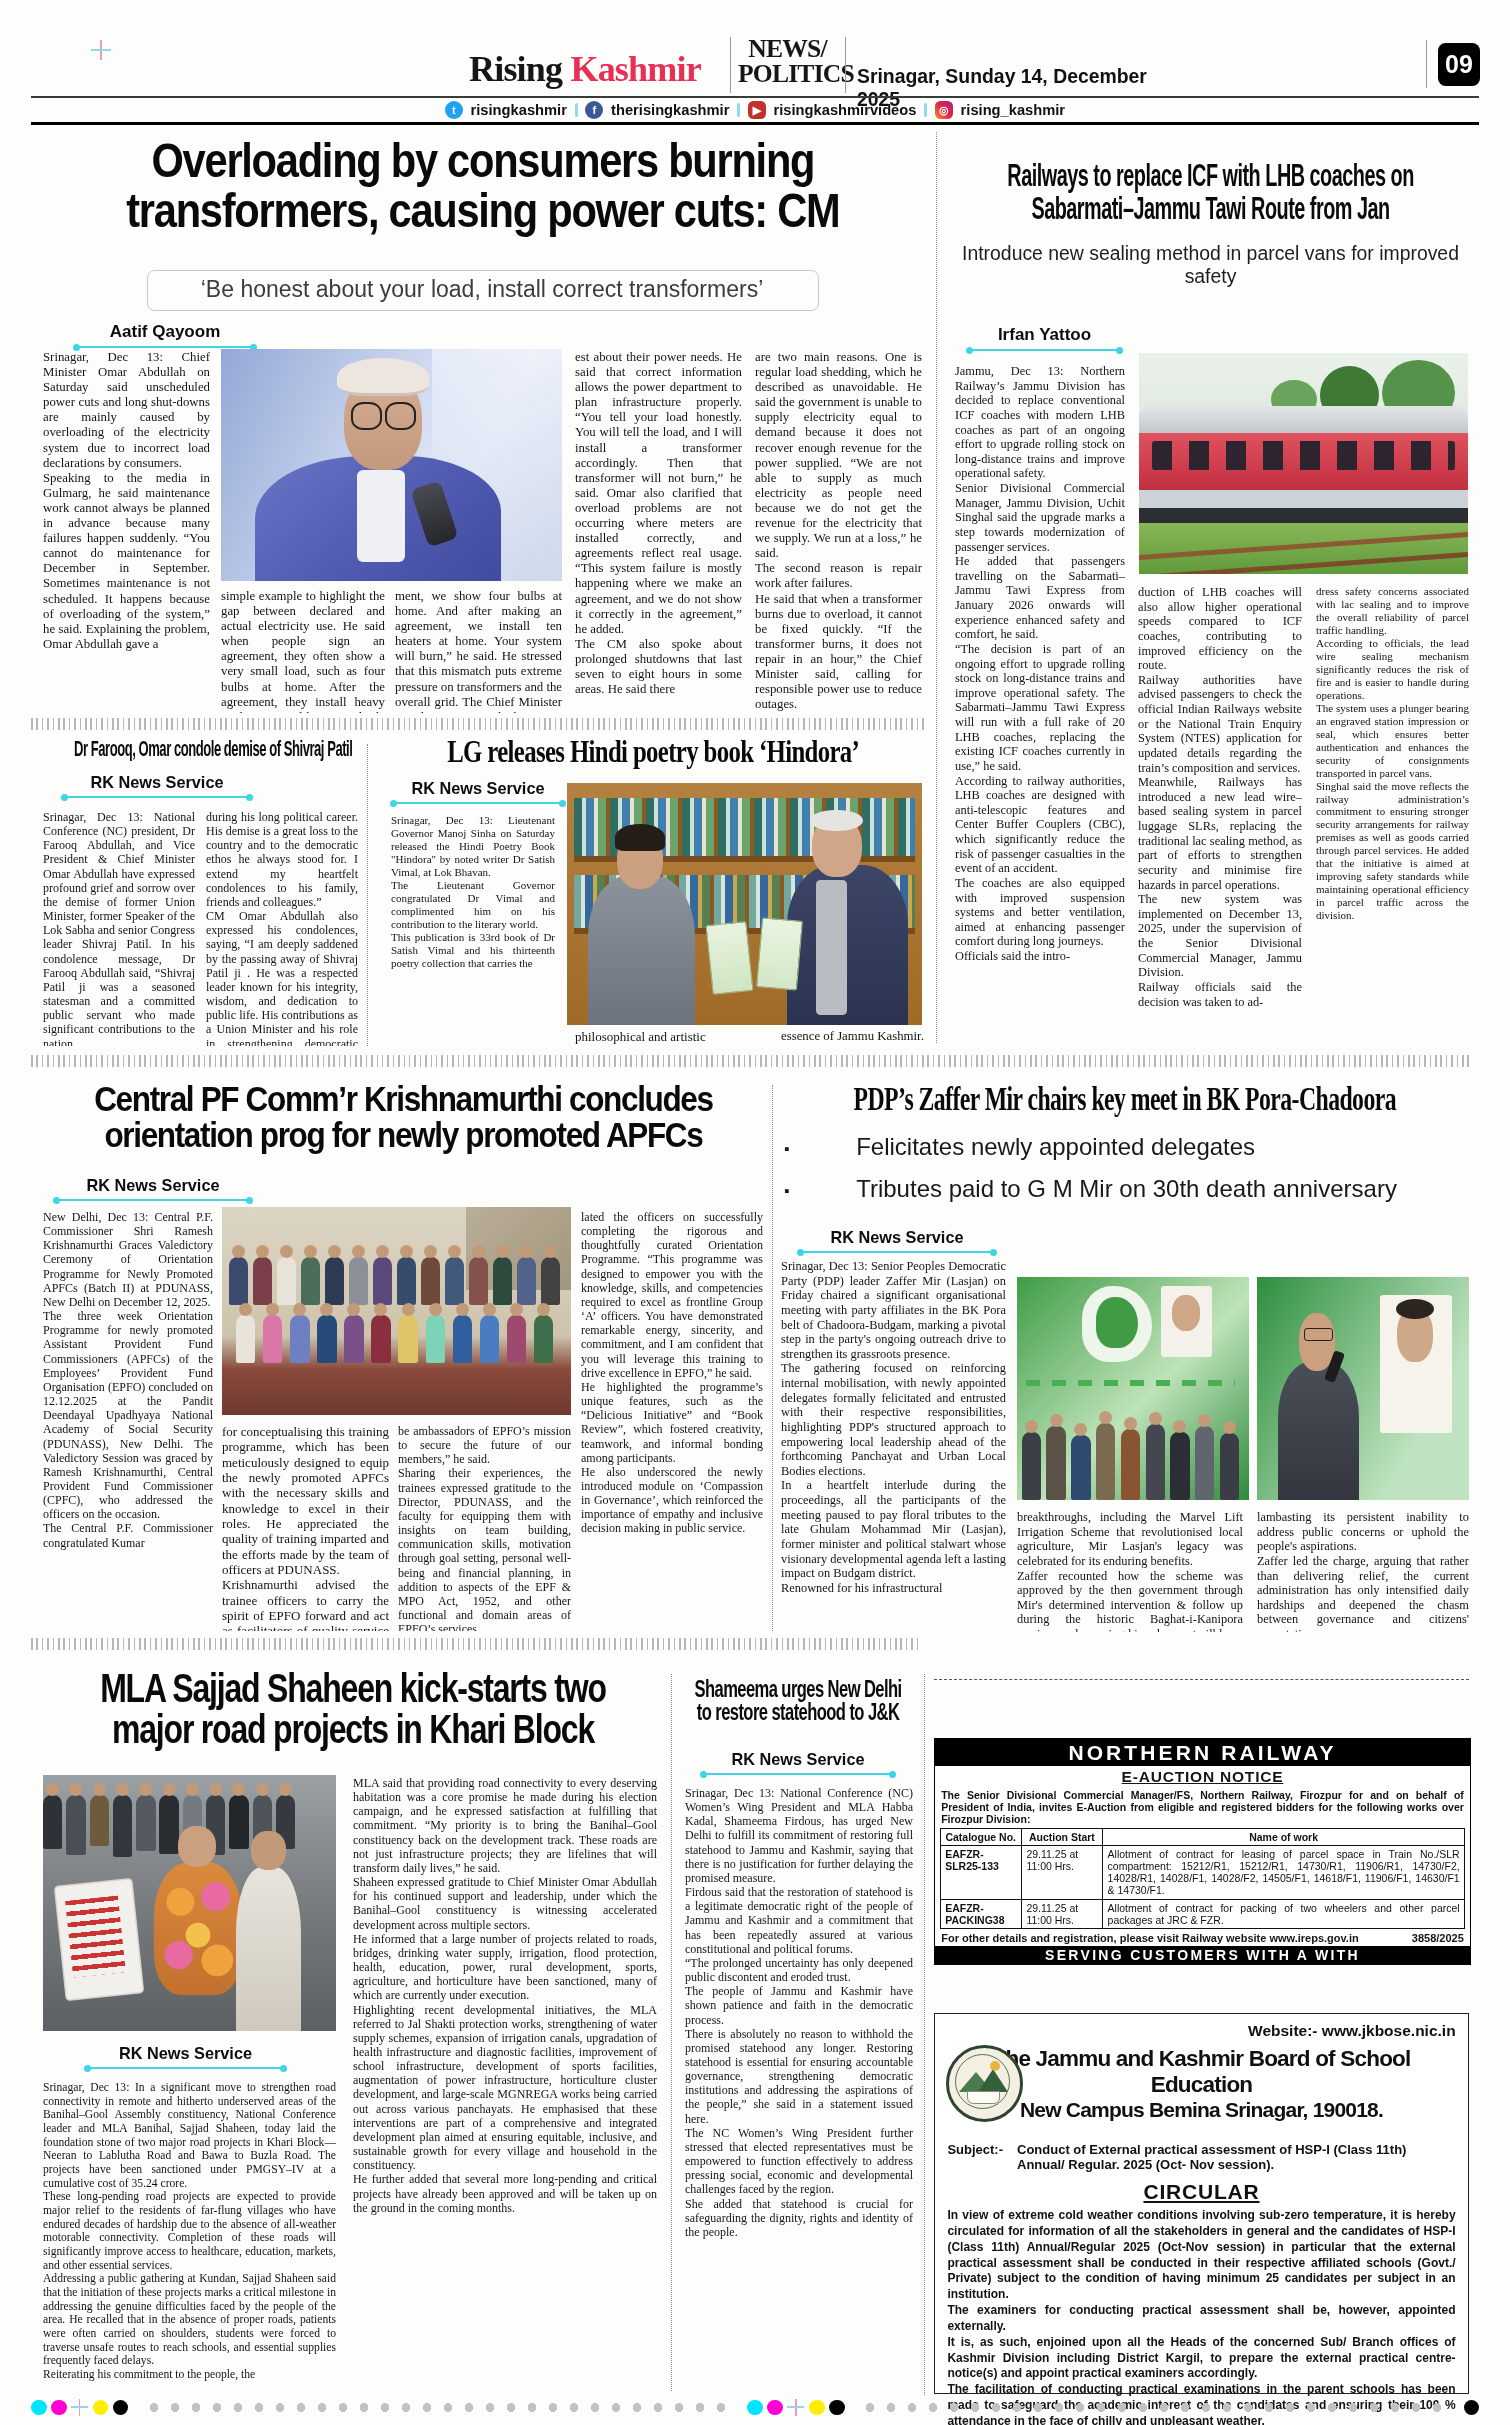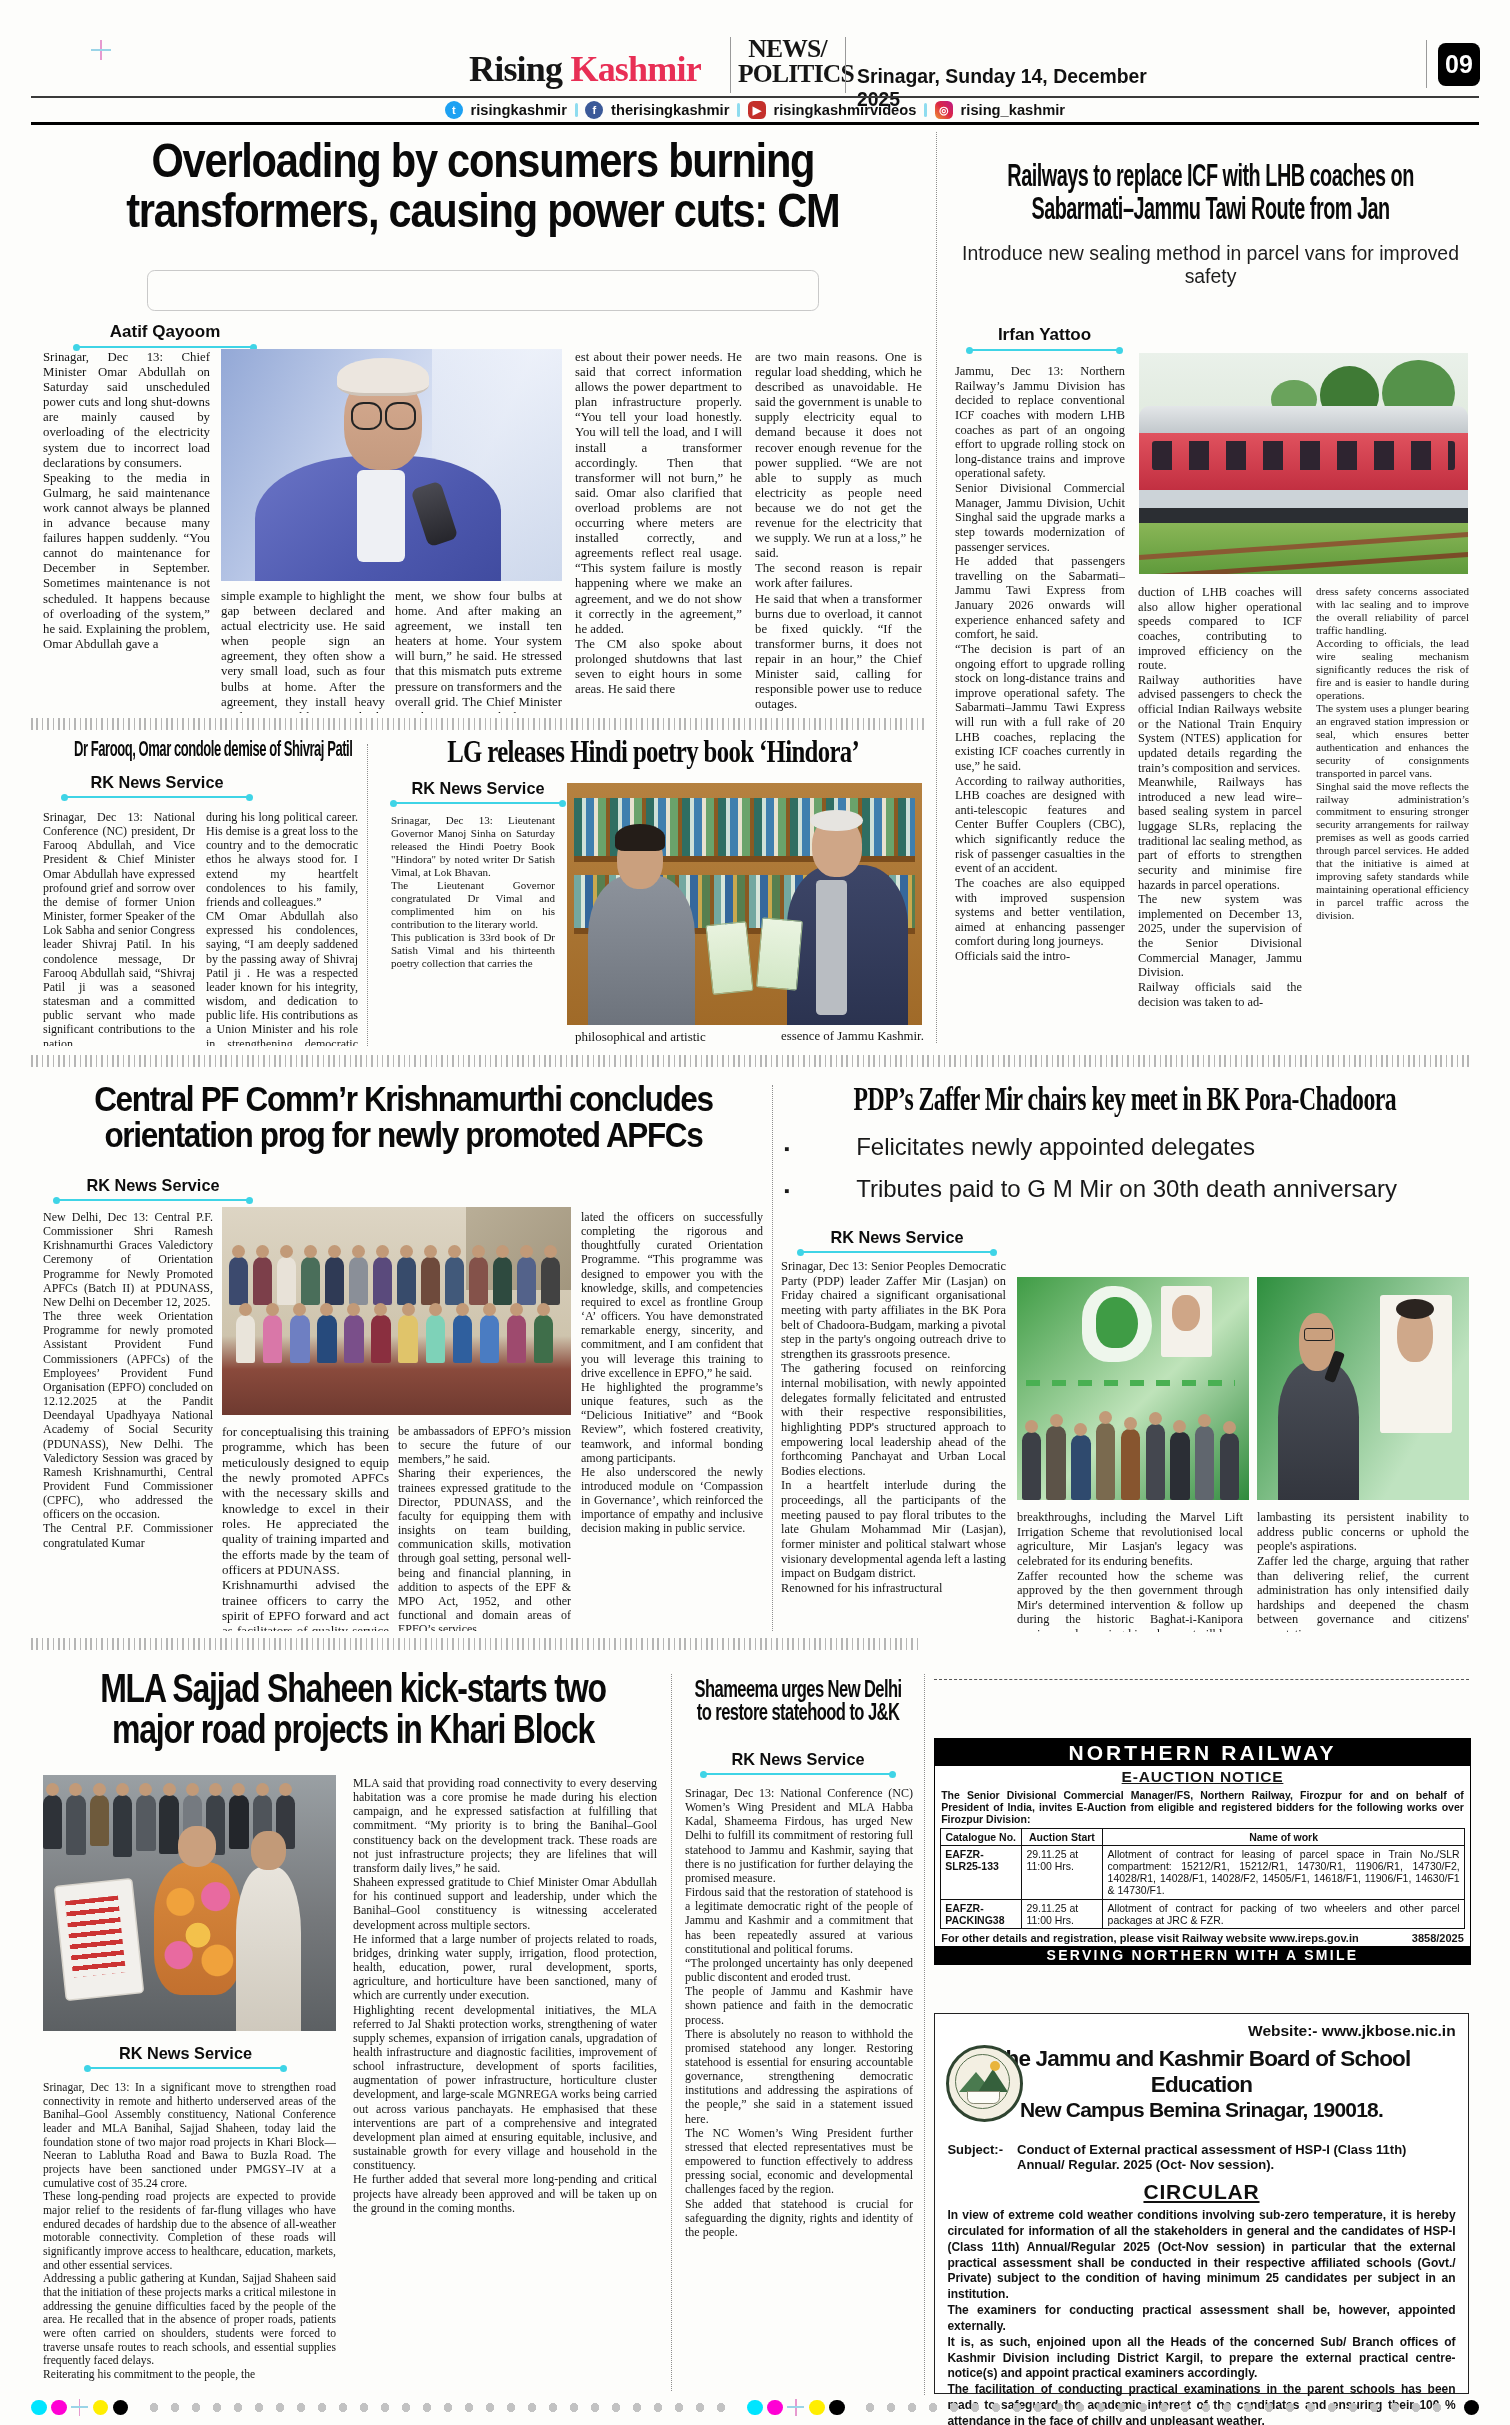--- a/index.html
+++ b/index.html
@@ -85,20 +85,21 @@
       <span class="ssep"></span>
       <span class="sicon" style="background:linear-gradient(45deg,#f09433,#dc2743,#bc1888);border-radius:5.4px;">◎</span>
       <span>rising_kashmir</span>
     </div>
   </div>
   <div class="abs" style="left:31px;top:122px;width:1448px;height:3.1px;background:#000;"></div>
 
   <div class="abs hl" style="left:43px;top:136px;width:1035px;font-size:49px;transform:scaleX(.85);"><span>Overloading by consumers burning
 transformers, causing power cuts: CM</span></div>
   <div class="abs" style="left:147px;top:270px;width:670px;height:39px;border:0.8px solid #c9c9c9;border-radius:7.7px;"></div>
+  <div class="abs sub" style="left:147px;top:276px;width:670px;font-size:23px;font-weight:500;">‘Be honest about your load, install correct transformers’</div>
   <div class="abs by" style="left:74px;top:322px;width:182px;">
     <span>Aatif Qayoom</span><div class="byrule"></div>
   </div>
 
   <div class="abs bc" style="left:43px;top:350px;width:167px;height:363px;font-size:12.8px;">Srinagar, Dec 13: Chief Minister Omar Abdullah on Saturday said unscheduled power cuts and long shut-downs are mainly caused by overloading of the electricity system due to incorrect load declarations by consumers.
 Speaking to the media in Gulmarg, he said maintenance work cannot always be planned in advance because many failures happen suddenly. “You cannot do maintenance for December in September. Sometimes maintenance is not scheduled. It happens because of overloading of the system,” he said. Explaining the problem, Omar Abdullah gave a</div>
 
   <div class="photo" style="left:221px;top:349px;width:341px;height:232px;background:linear-gradient(115deg,#93a8d6 0%,#c6d2ec 40%,#e9eef9 70%,#c9d5ea 100%);">
     <div class="abs" style="left:62%;top:0;width:38%;height:100%;background:linear-gradient(#eef2fa,#cfd9ec);opacity:.7;"></div>
     <div class="abs" style="left:10%;top:46%;width:72%;height:60%;background:linear-gradient(140deg,#6a74c6,#4d58ae 60%,#3f4a9e);border-radius:45% 40% 0 0;"></div>
@@ -378,21 +379,21 @@
         <td style="font-weight:700;">EAFZR-PACKING38</td>
         <td>29.11.25 at 11:00 Hrs.</td>
         <td style="text-align:justify;">Allotment of contract for packing of two wheelers and other parcel packages at JRC &amp; FZR.</td>
       </tr>
     </tbody>
       </table>
     <div style="display:flex;align-items:center;padding:2.3px 6.2px;">
       <div style="flex:1;font-family:'Liberation Sans',sans-serif;font-weight:700;font-size:11px;">For other details and registration, please visit Railway website www.ireps.gov.in</div>
       <div style="font-family:'Liberation Sans',sans-serif;font-weight:700;font-size:11px;">3858/2025</div>
     </div>
-    <div class="bar" style="font-size:14px;letter-spacing:2.3px;padding:0.8px 0;">SERVING NORTHERN WITH A SMILE</div>
+    <div class="bar" style="font-size:14px;letter-spacing:2.3px;padding:0.8px 0;">SERVING CUSTOMERS WITH A WITH</div>
   </div>
 
   <div class="abs" id="jkb" style="left:934px;top:2013px;width:535px;height:381px;padding:7.7px 12.4px;box-sizing:border-box;">
     <div style="text-align:right;font-weight:700;font-size:15.5px;">Website:- www.jkbose.nic.in</div>
     <div class="abs" style="left:11px;top:31px;width:71px;height:71px;border:3.1px solid #2f4430;border-radius:50%;background:#f3efe2;">
       <div class="abs" style="left:6.2px;top:6.2px;width:53px;height:53px;border:0.8px solid #57704f;border-radius:50%;overflow:hidden;">
         <div class="abs" style="left:3.1px;top:17px;width:0;height:0;border-left:17px solid transparent;border-right:17px solid transparent;border-bottom:20px solid #4a7a4f;"></div>
         <div class="abs" style="left:22px;top:14px;width:0;height:0;border-left:15.5px solid transparent;border-right:15.5px solid transparent;border-bottom:23px solid #35603c;"></div>
         <div class="abs" style="left:34px;top:6.2px;width:10px;height:10px;border-radius:50%;background:#e8b43c;"></div>
         <div class="abs" style="left:11px;top:36px;width:31px;height:11px;background:#fdfdf8;border:0.8px solid #8a8a74;border-radius:0 0 6.2px 6.2px;"></div>

